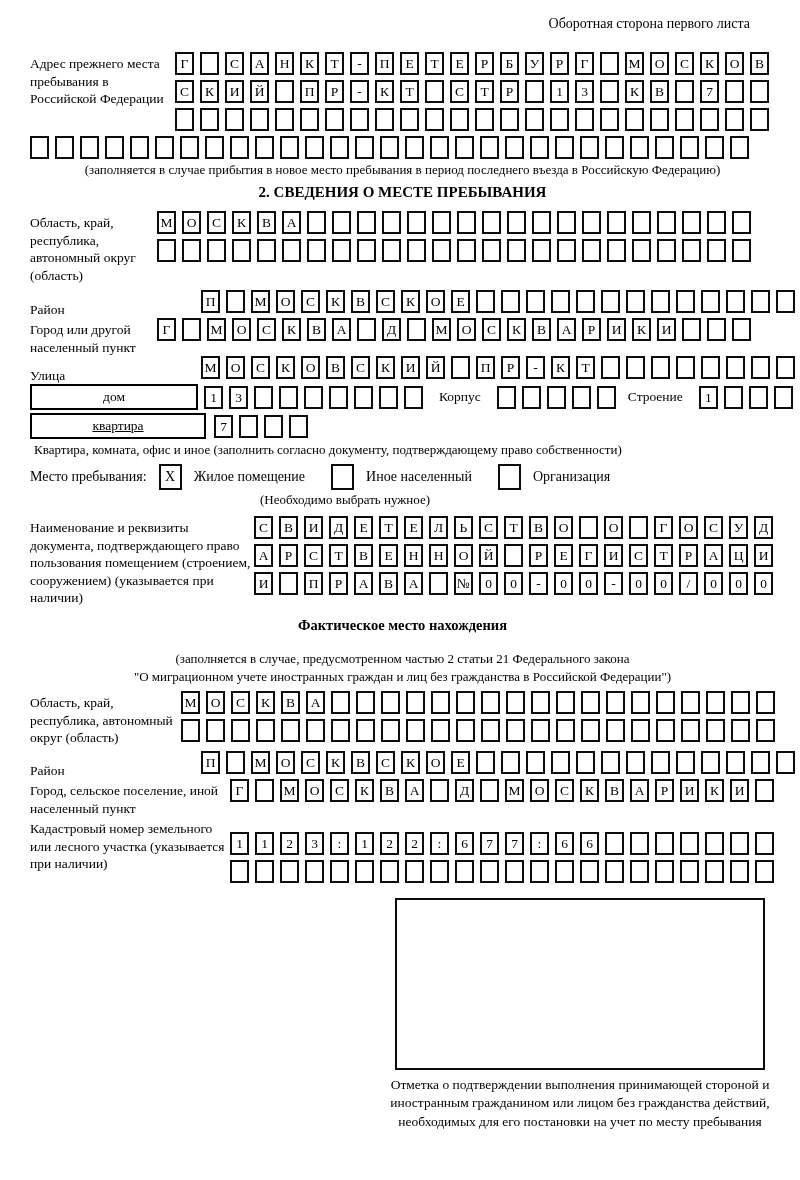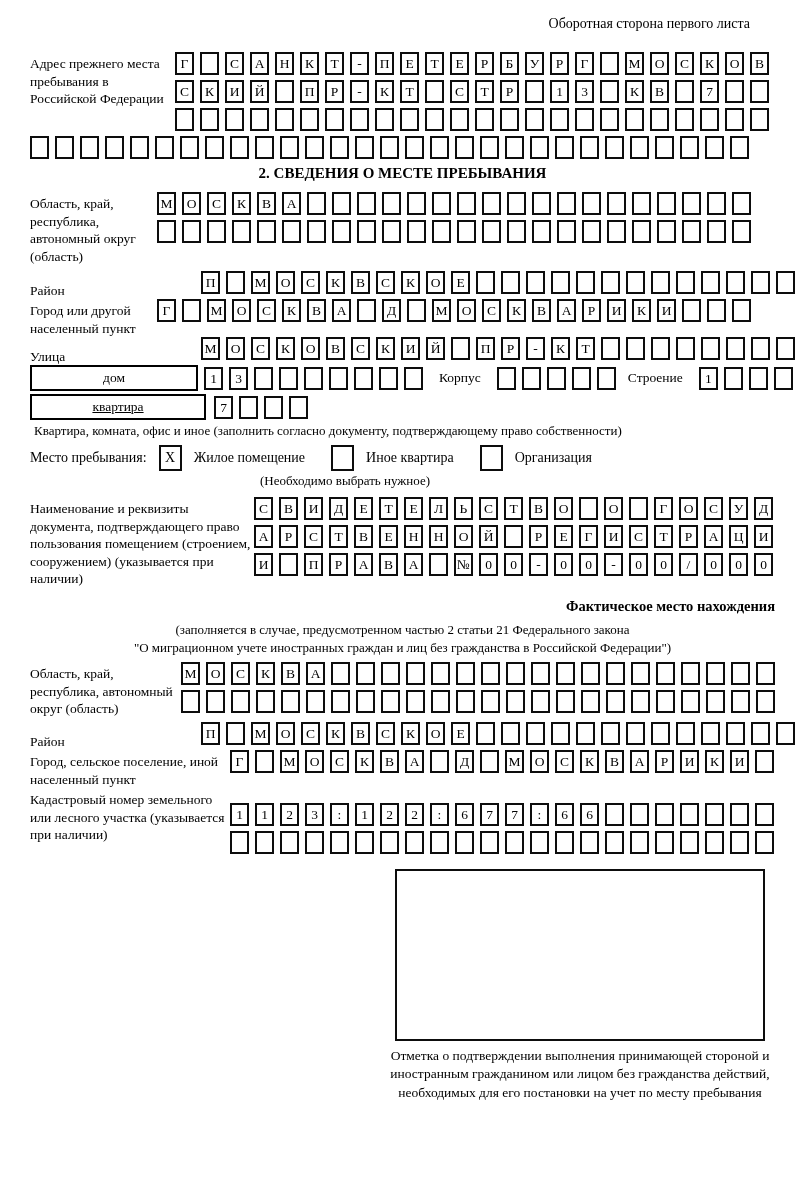--- a/index.html
+++ b/index.html
@@ -44,21 +44,21 @@
 
   .cbox {
     width:23px; height:26px; flex:0 0 23px;
     border:2px solid #0d0d0d;
     display:flex; align-items:center; justify-content:center;
     font-size:14px;
   }
   .stayrow { display:flex; align-items:center; gap:12px; margin-top:6px; }
   .staylbl { font-size:14px; }
 
-  .facts-title { font-weight:bold; font-size:14.5px; text-align:right; width:745px; margin:10px 0 6px 0; }
+  .facts-title { font-weight:bold; font-size:14.5px; text-align:center; width:745px; margin:10px 0 16px 0; }
   .facts-note { font-size:13px; text-align:center; width:745px; line-height:1.35; }
 
   .stamp-box { width:370px; height:172px; border:2px solid #0d0d0d; margin:10px 0 6px 365px; }
   .stamp-note { width:420px; margin-left:340px; text-align:center; font-size:13.5px; line-height:1.35; }
 
   .mt4 { margin-top:4px; } .mt6 { margin-top:6px; }
   .mb4 { margin-bottom:4px; } .mb6 { margin-bottom:6px; }
   .subnote { font-size:13px; margin:0 0 5px 4px; }
   .choose-note { font-size:13px; margin:2px 0 8px 150px; width:330px; text-align:center; }
   .rows-offset { margin-top:15px; }
@@ -177,20 +177,21 @@
       <div class="cell"></div>
       <div class="cell"></div>
       <div class="cell"></div>
       <div class="cell"></div>
       <div class="cell"></div>
       <div class="cell"></div>
       <div class="cell"></div>
       <div class="cell"></div>
       <div class="cell"></div>
     </div>
+  <div class="note center mb4">(заполняется в случае прибытия в новое место пребывания в период последнего въезда в Российскую Федерацию)</div>
 
   <div class="title">2. СВЕДЕНИЯ О МЕСТЕ ПРЕБЫВАНИЯ</div>
 
   <div class="blk">
     <div class="lbl w127">Область, край, республика, автономный округ (область)</div>
     <div>
       <div class="cells">
           <div class="cell">М</div>
           <div class="cell">О</div>
           <div class="cell">С</div>
@@ -374,21 +375,21 @@
         <div class="cell"></div>
       </div>
   </div>
   <div class="subnote">Квартира, комната, офис и иное (заполнить согласно документу, подтверждающему право собственности)</div>
 
   <div class="stayrow">
     <span class="staylbl">Место пребывания:</span>
     <div class="cbox">X</div>
     <span class="staylbl">Жилое помещение</span>
     <div class="cbox" style="margin-left:14px;"></div>
-    <span class="staylbl">Иное квартира</span>
+    <span class="staylbl">Иное населенный</span>
     <div class="cbox" style="margin-left:14px;"></div>
     <span class="staylbl">Организация</span>
   </div>
   <div class="choose-note">(Необходимо выбрать нужное)</div>
 
   <div class="blk">
     <div class="lbl w224">Наименование и реквизиты документа, подтверждающего право пользования помещением (строением, сооружением) (указывается при наличии)</div>
     <div>
       <div class="cells">
           <div class="cell">С</div>

